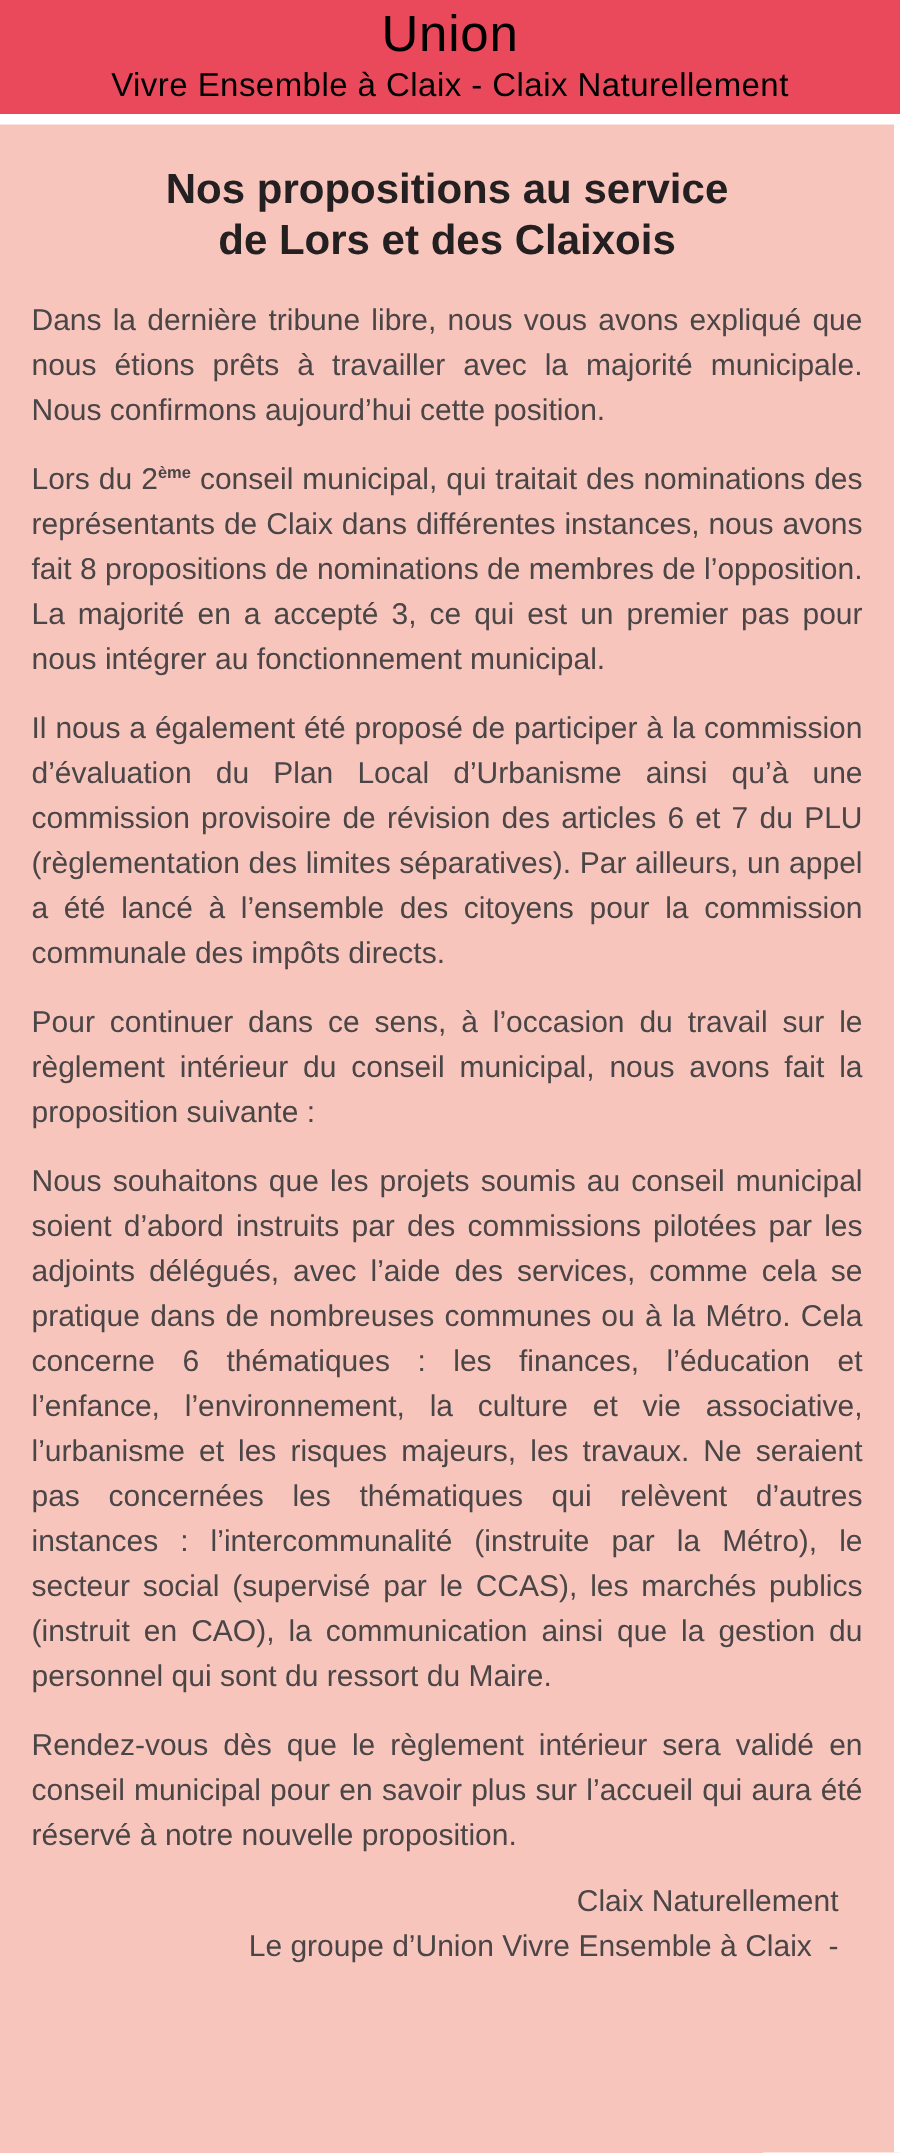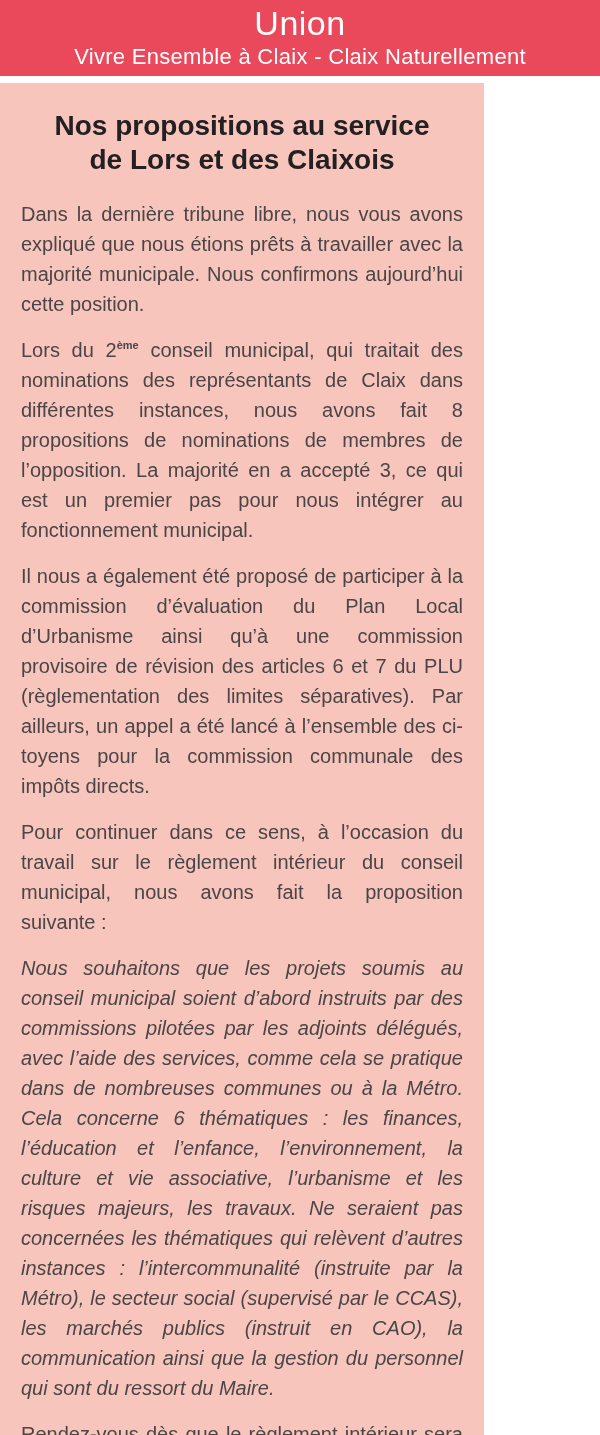--- a/index.html
+++ b/index.html
@@ -7,21 +7,21 @@
     width: 600px;
     height: 1435px;
     overflow: hidden;
     background: #ffffff;
     font-family: "Liberation Sans", "DejaVu Sans", sans-serif;
   }
   .masthead {
     width: 600px;
     height: 76px;
     background: #E9495B;
-    color: #ffffff;
+    color: #000000;
     text-align: center;
     padding-top: 3px;
   }
   .masthead-title {
     font-size: 34px;
     line-height: 40px;
     font-weight: 400;
     letter-spacing: 0.5px;
   }
   .masthead-subtitle {
@@ -29,21 +29,21 @@
     line-height: 28px;
     font-weight: 400;
     letter-spacing: 0.3px;
   }
   .masthead-divider {
     width: 600px;
     height: 7px;
     background: #ffffff;
   }
   .page-body {
-    width: 484px;
+    width: 596px;
     height: 1352px;
     background: #F8C5BC;
     padding: 24px 21px 16px 21px;
     color: #4A4546;
   }
   .article-heading {
     color: #242021;
     font-weight: bold;
     font-size: 28px;
     line-height: 34px;
@@ -51,21 +51,21 @@
     margin: 2px 0 22px 0;
   }
   .article-heading span { display: block; }
   .para {
     font-size: 20px;
     line-height: 30px;
     text-align: justify;
     margin-bottom: 14px;
     margin-top: 16px;
   }
-  .para.italic { font-style: italic; }
+  .para.italic { }
   .para sup {
     font-size: 0.55em;
     vertical-align: super;
     line-height: 0;
     font-weight: bold;
   }
   .signature {
     font-size: 20px;
     line-height: 30px;
     text-align: right;

